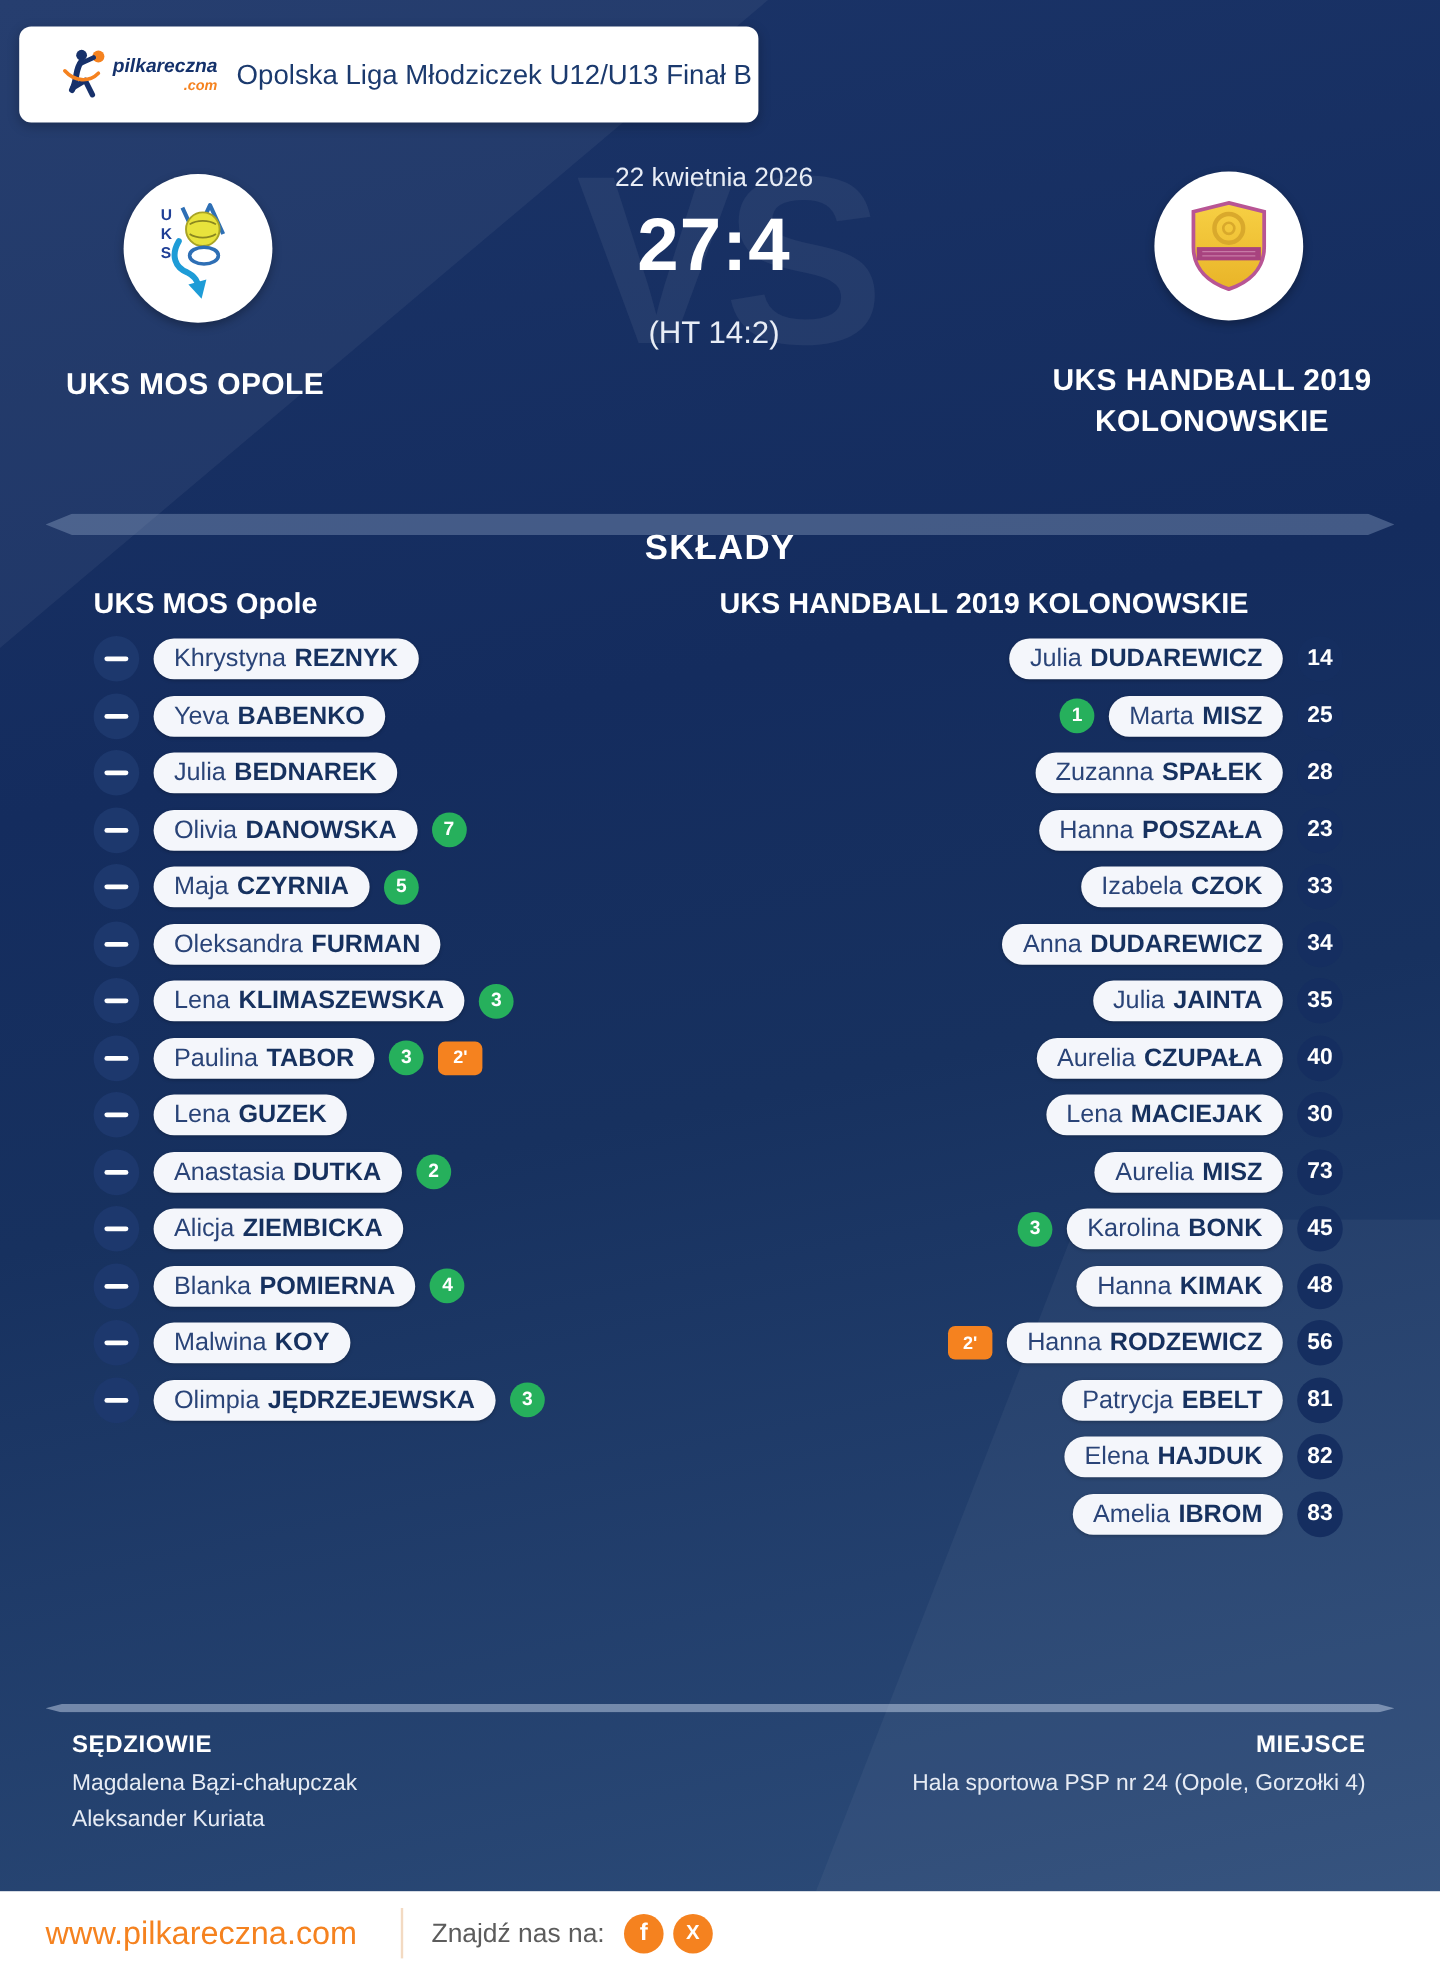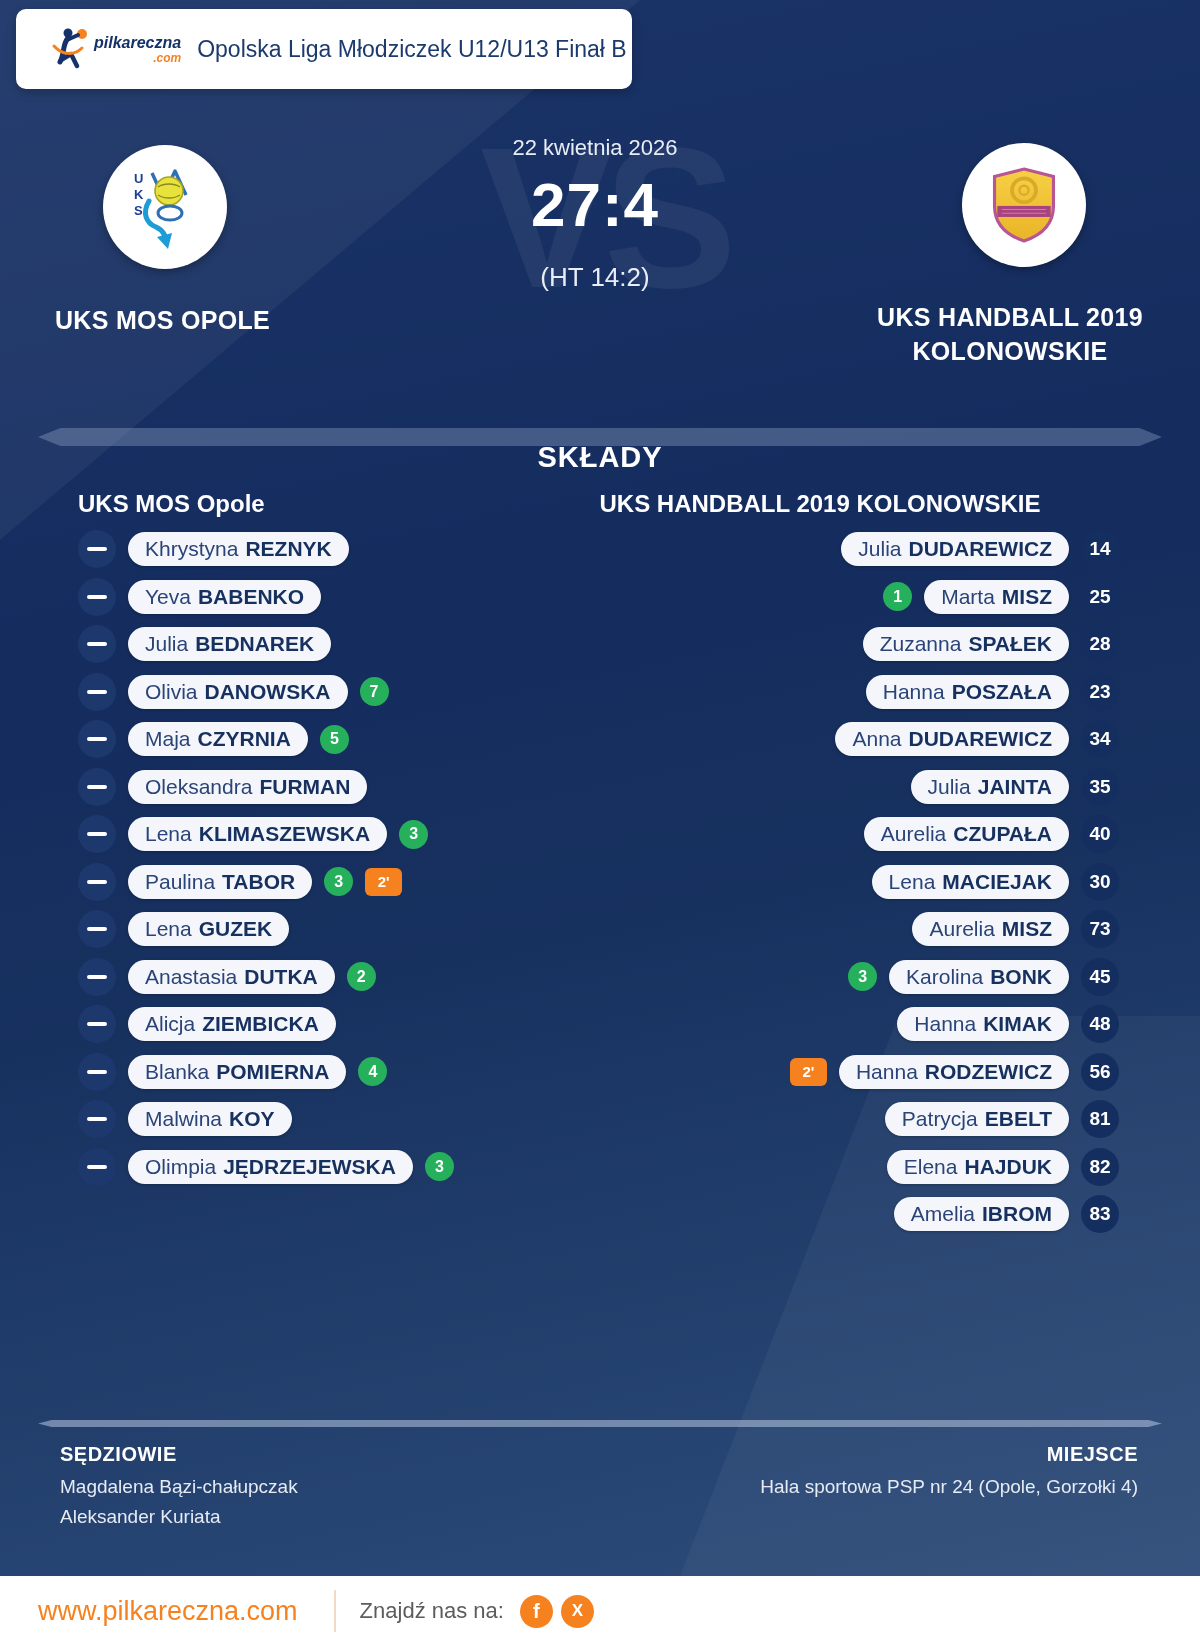--- a/index.html
+++ b/index.html
@@ -7,21 +7,21 @@
   .page {
     position:relative; width:1200px; height:1646px; margin:0 auto; overflow:hidden;
     background:linear-gradient(168deg,#1b3468 0%,#142c5e 36%,#17315f 55%,#2f4f7c 100%);
   }
   .bg-wedge-tl { position:absolute; left:0; top:0; width:640px; height:540px;
     background:rgba(255,255,255,0.05); clip-path:polygon(0 0,100% 0,0 100%); }
   .bg-wedge-br { position:absolute; right:0; bottom:70px; width:520px; height:560px;
     background:rgba(255,255,255,0.045); clip-path:polygon(100% 0,100% 100%,0 100%,42% 0); }
 
   
-  .league-card { position:absolute; left:16px; top:9px; width:616px; height:80px;
+  .league-card { position:absolute; left:16px; top:22px; width:616px; height:80px;
     background:#ffffff; border-radius:10px; display:flex; align-items:center;
     padding:0 18px 0 32px; box-shadow:0 3px 10px rgba(0,0,0,0.25); }
   .logo-block { display:flex; align-items:center; gap:4px; margin-right:16px; }
   .logo-text { display:flex; flex-direction:column; line-height:1; }
   .logo-word { font-size:16px; font-weight:bold; font-style:italic; color:#14316b; }
   .logo-com  { font-size:12px; font-weight:bold; font-style:italic; color:#f5821f; text-align:right; margin-top:1px; }
   .league-title { font-size:23px; color:#1b3a6e; white-space:nowrap; }
 
   
   .crest { position:absolute; width:124px; height:124px; background:#fff; border-radius:50%;
@@ -325,20 +325,27 @@
       </div>
       <div class="roster-row">
         <div class="pill">
           <div class="pfirst">Hanna</div>
           <div class="plast">POSZAŁA</div>
         </div>
         <div class="slot-circle num-circle">23</div>
       </div>
       <div class="roster-row">
         <div class="pill">
+          <div class="pfirst">Izabela</div>
+          <div class="plast">CZOK</div>
+        </div>
+        <div class="slot-circle num-circle">33</div>
+      </div>
+      <div class="roster-row">
+        <div class="pill">
           <div class="pfirst">Anna</div>
           <div class="plast">DUDAREWICZ</div>
         </div>
         <div class="slot-circle num-circle">34</div>
       </div>
       <div class="roster-row">
         <div class="pill">
           <div class="pfirst">Julia</div>
           <div class="plast">JAINTA</div>
         </div>

